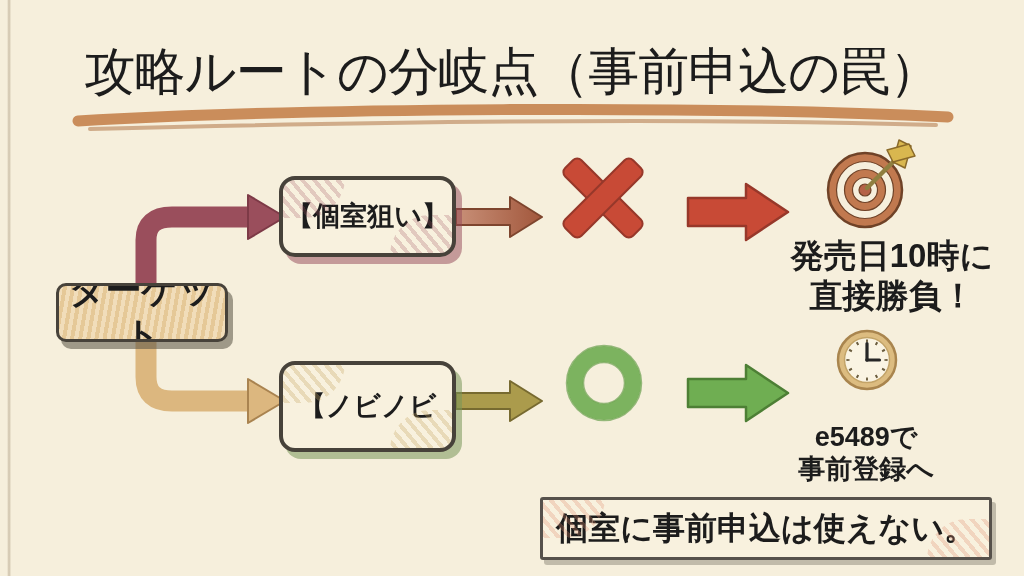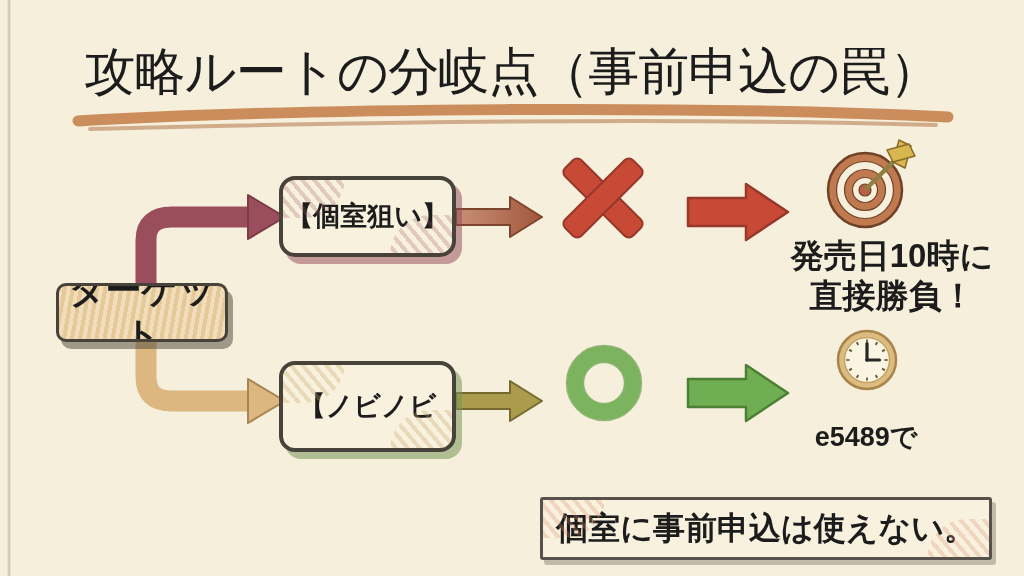--- a/index.html
+++ b/index.html
@@ -146,18 +146,19 @@
 
 
   <div class="caption res-top">
     <span class="ln">発売日10時に</span>
     <span class="ln">直接勝負！</span>
   </div>
 
 
   <div class="caption res-bottom">
     <span class="ln">e5489で</span>
+    <span class="ln">事前登録へ</span>
   </div>
 
   <div class="node footer-note hatch">
     <span class="ln">個室に事前申込は使えない。</span>
   </div>
 </div>
 
 </body></html>

